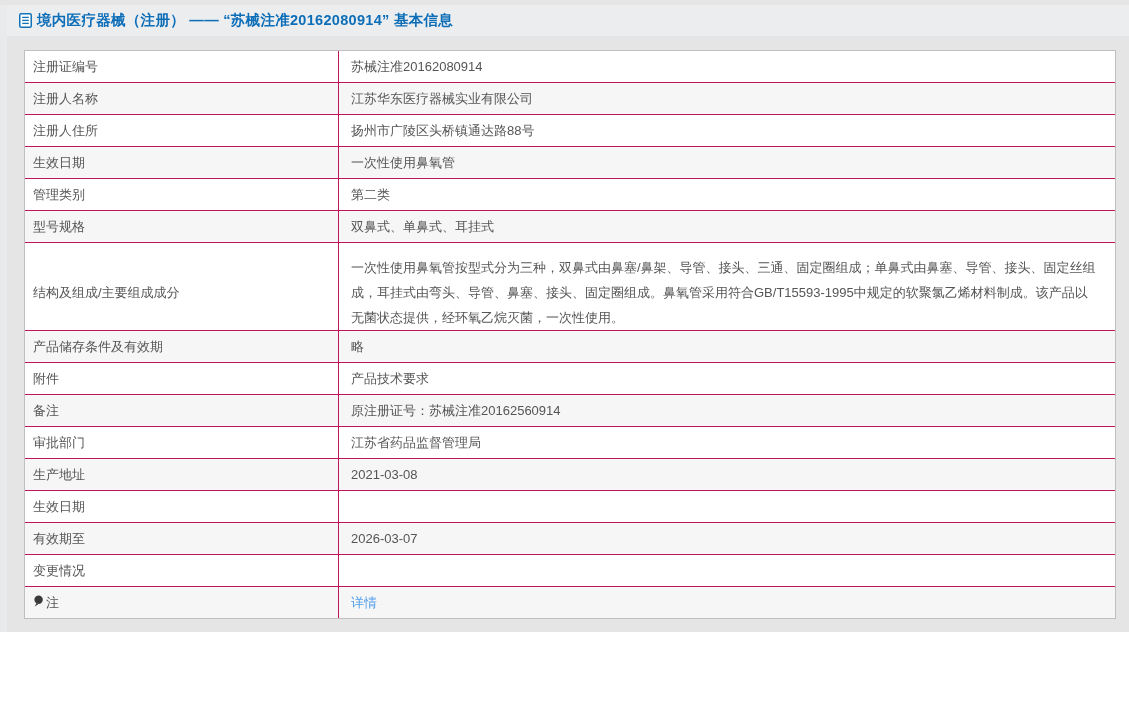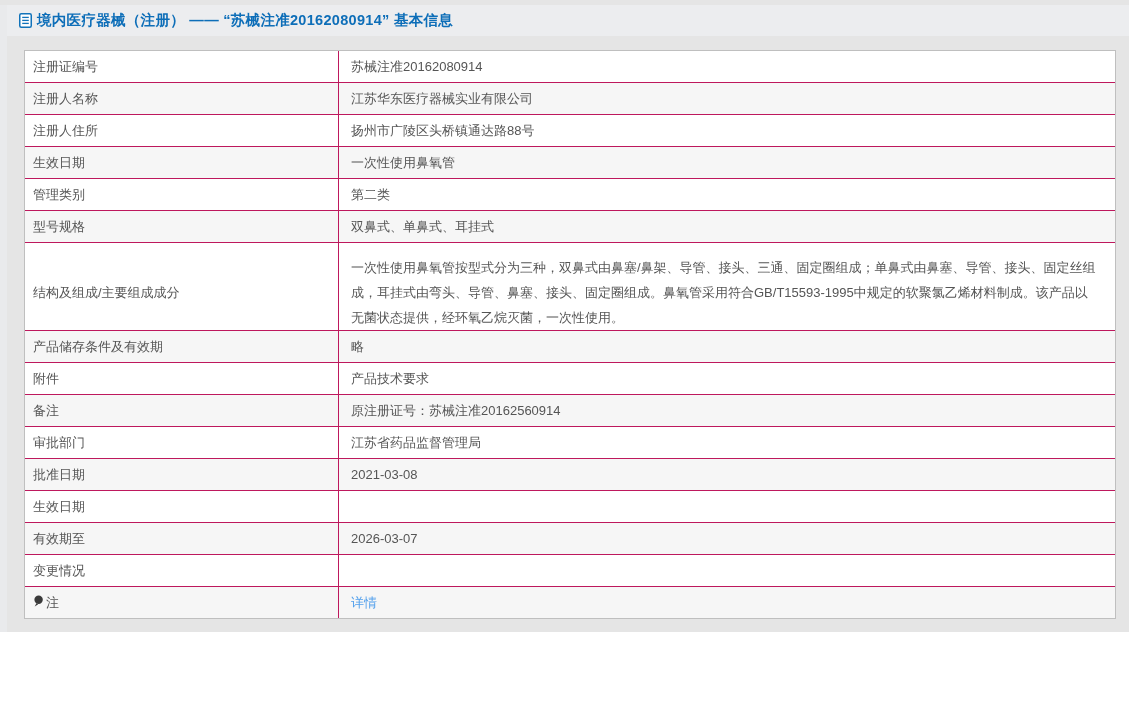--- a/index.html
+++ b/index.html
@@ -164,21 +164,21 @@
           </tr>
           <tr>
             <td class="label-cell"><span>备注</span></td>
             <td class="value-cell">原注册证号：苏械注准20162560914</td>
           </tr>
           <tr>
             <td class="label-cell"><span>审批部门</span></td>
             <td class="value-cell">江苏省药品监督管理局</td>
           </tr>
           <tr>
-            <td class="label-cell"><span>批准日期</span></td>
+            <td class="label-cell"><span>生产地址</span></td>
             <td class="value-cell">2021-03-08</td>
           </tr>
           <tr>
             <td class="label-cell"><span>生效日期</span></td>
             <td class="value-cell"></td>
           </tr>
           <tr>
             <td class="label-cell"><span>有效期至</span></td>
             <td class="value-cell">2026-03-07</td>
           </tr>

